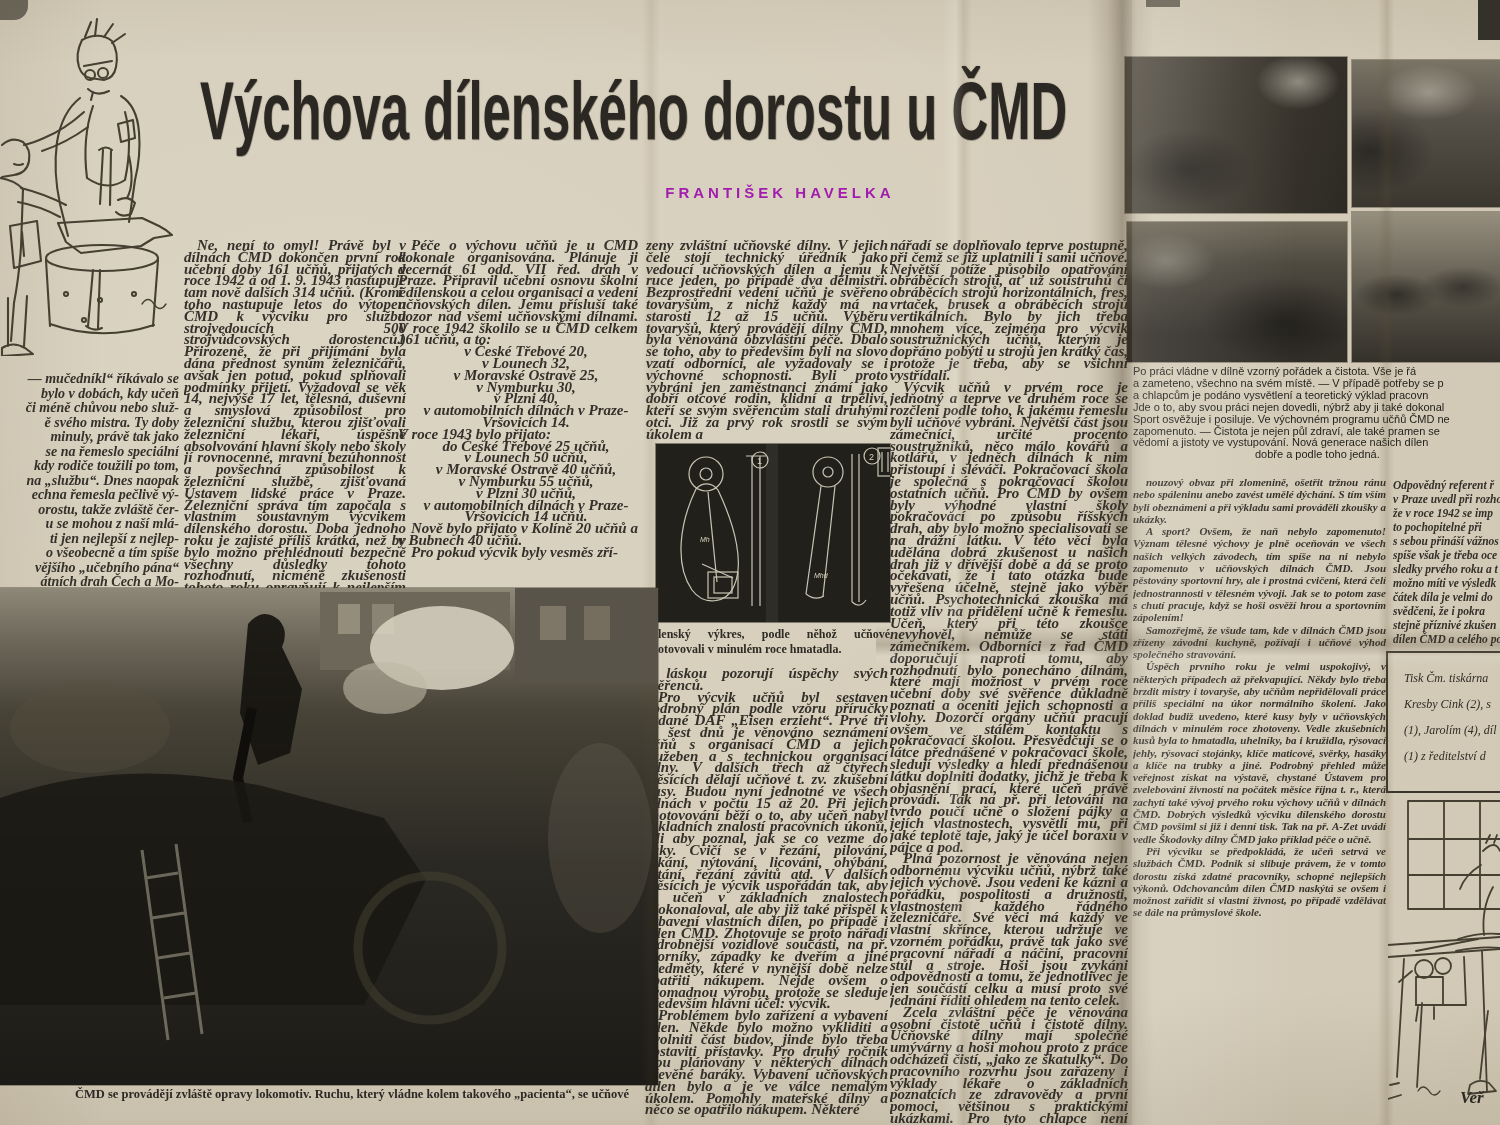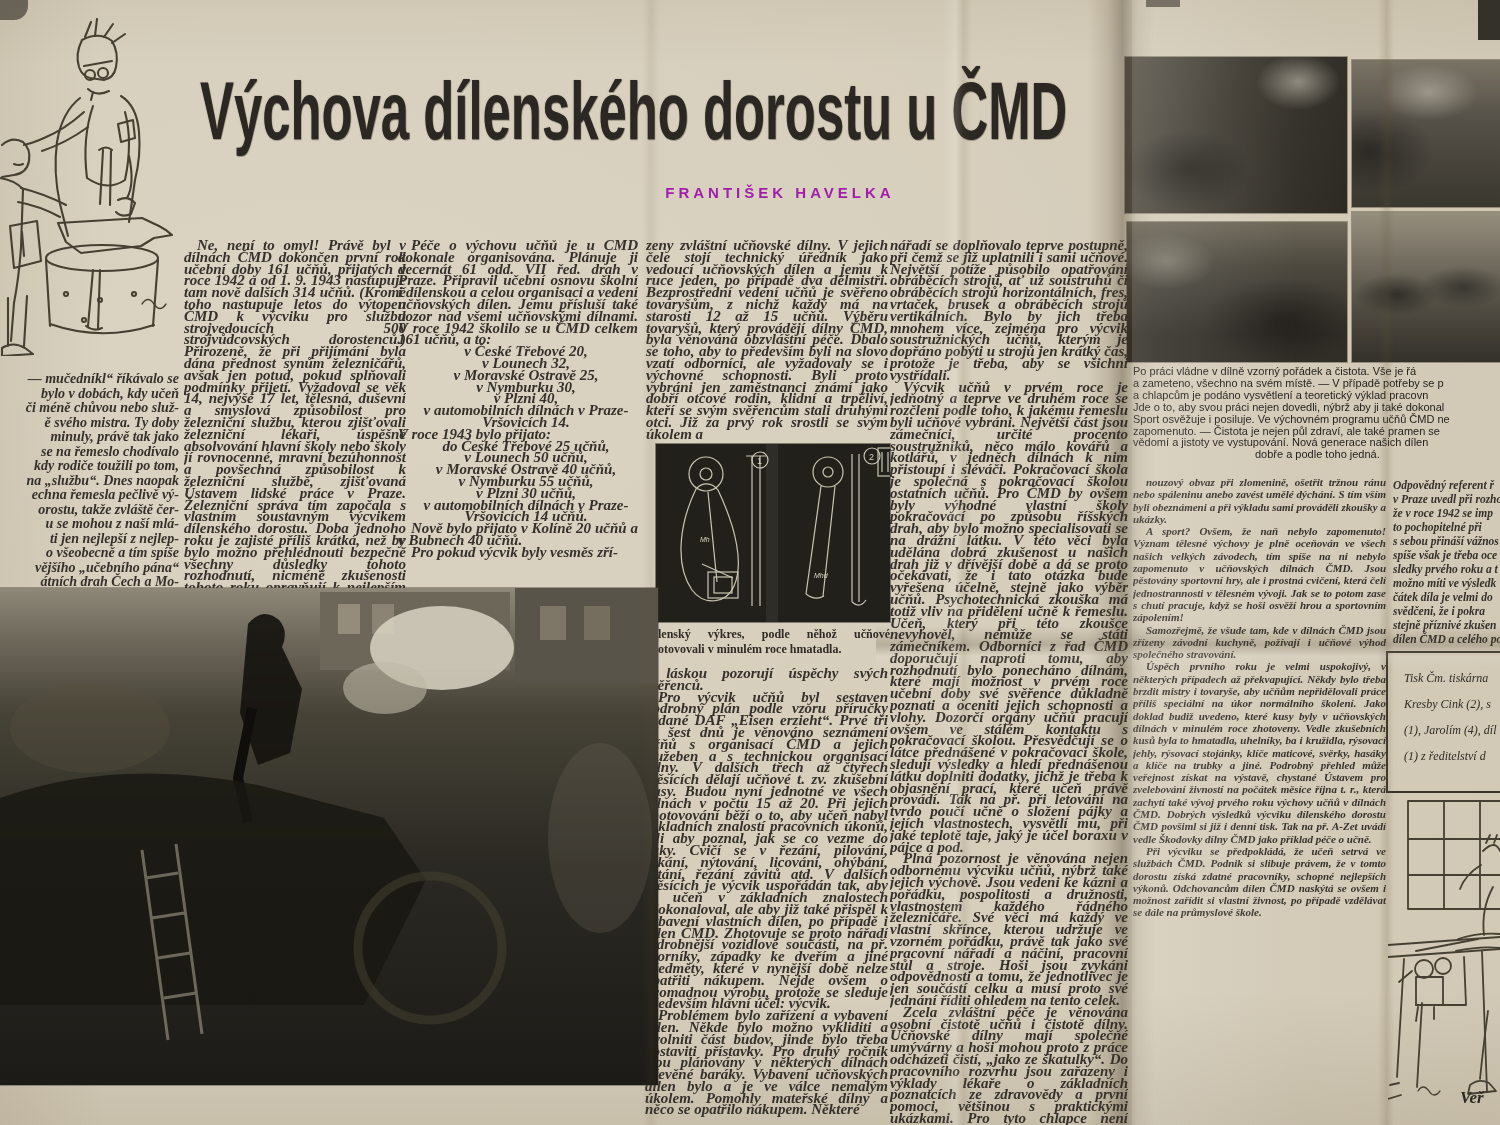--- a/index.html
+++ b/index.html
@@ -160,21 +160,21 @@
     <span class="title-inner">Výchova dílenského dorostu u ČMD</span>
   </div>
   <div class="abs byline">FRANTIŠEK HAVELKA</div>
 
   <div class="abs cut-left">
       <p>— mučedníkl“ říkávalo se</p>
       <p>bylo v dobách, kdy učeň</p>
       <p>či méně chůvou nebo služ-</p>
       <p>ě svého mistra. Ty doby</p>
       <p>minuly, právě tak jako</p>
-      <p>se na řemeslo chodívalo</p>
+      <p>se na řemeslo speciální</p>
       <p>kdy rodiče toužili po tom,</p>
       <p>na „službu“. Dnes naopak</p>
       <p>echna řemesla pečlivě vý-</p>
       <p>orostu, takže zvláště čer-</p>
       <p>u se mohou z naší mlá-</p>
       <p>ti jen nejlepší z nejlep-</p>
       <p>o všeobecně a tím spíše</p>
       <p>vějšího „učebního pána“</p>
       <p>átních drah Čech a Mo-</p>
     </div>
@@ -358,20 +358,21 @@
 
       <circle cx="430" cy="360" r="72" fill="none" stroke="#444032" stroke-width="9" opacity=".55"></circle>
 
       <path d="M142,262 L168,452 M176,256 L202,446 M146,290 l32,-5 M152,330 l32,-5 M158,370 l32,-5 M164,410 l32,-5" stroke="#8f8979" stroke-width="3" fill="none" opacity=".7"></path>
       <ellipse cx="600" cy="250" rx="52" ry="95" fill="#6a6456" opacity=".3"></ellipse>
       <ellipse cx="90" cy="140" rx="80" ry="45" fill="#55503f" opacity=".35"></ellipse>
     </svg>
   </div>
 
   <div class="abs photo-caption">
+    <p>ČMD se provádějí zvláště opravy lokomotiv. Ruchu, který vládne kolem takového „pacienta“, se učňové</p>
   </div>
 
   <div class="abs crease-b"></div>
   <div class="abs crease-a"></div>
   <div class="abs fold-main"></div>
   <div class="abs fold-light"></div>
   <div class="abs crease-c"></div>
   <div class="abs h-crease"></div>
   <div class="abs speck1"></div>
   <div class="abs speck2"></div>

